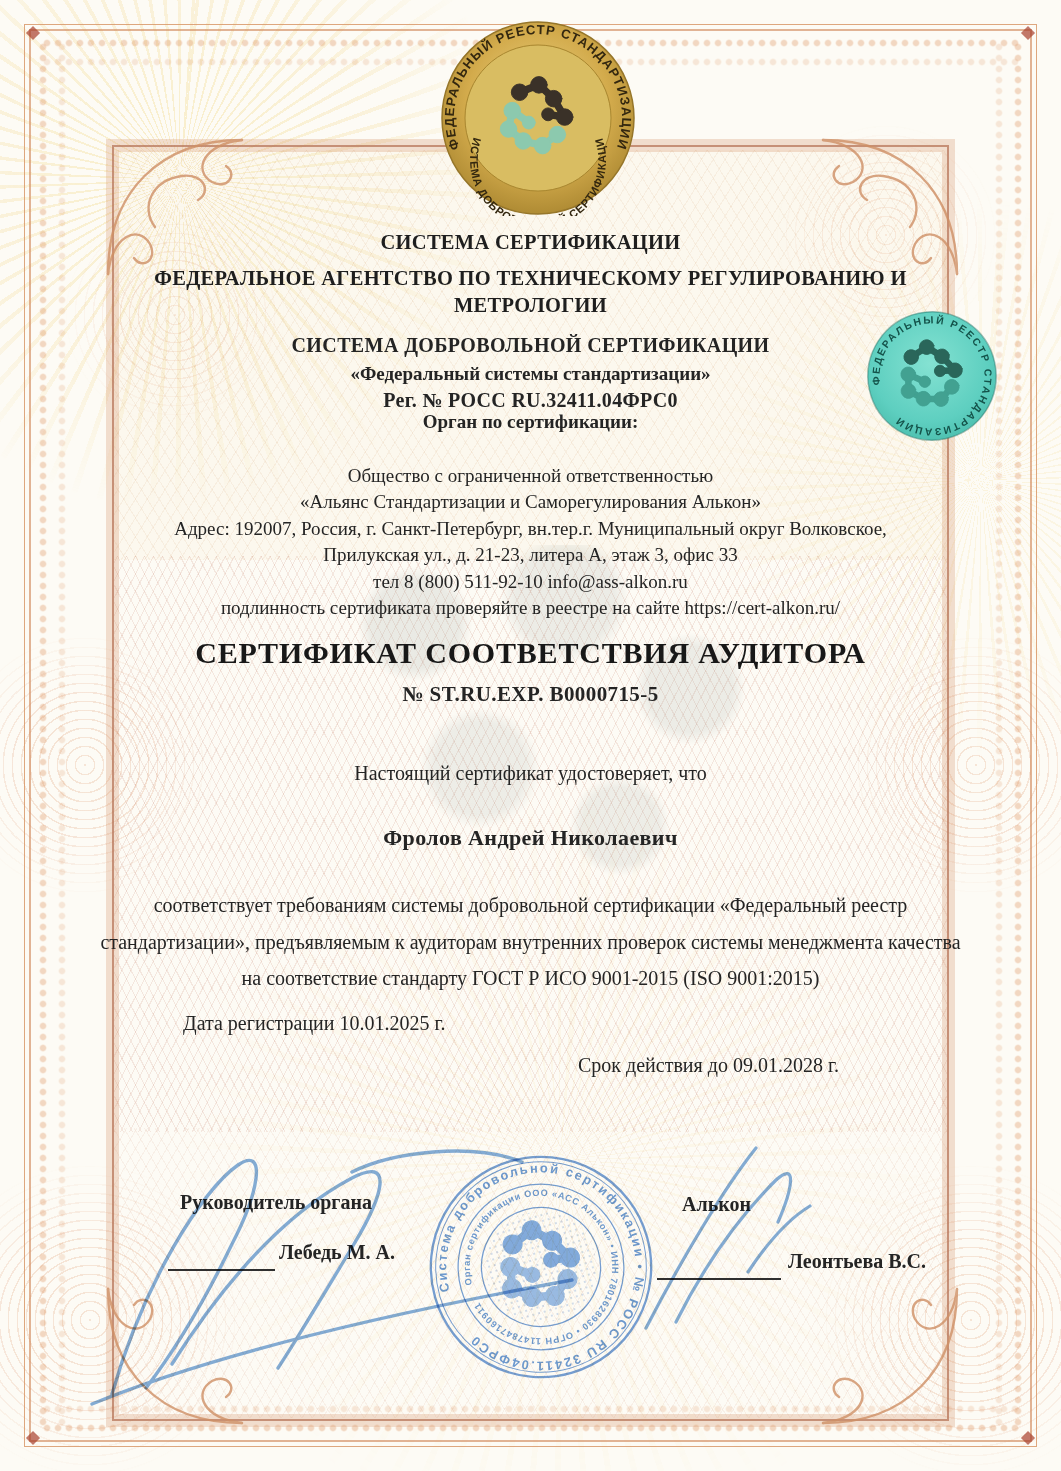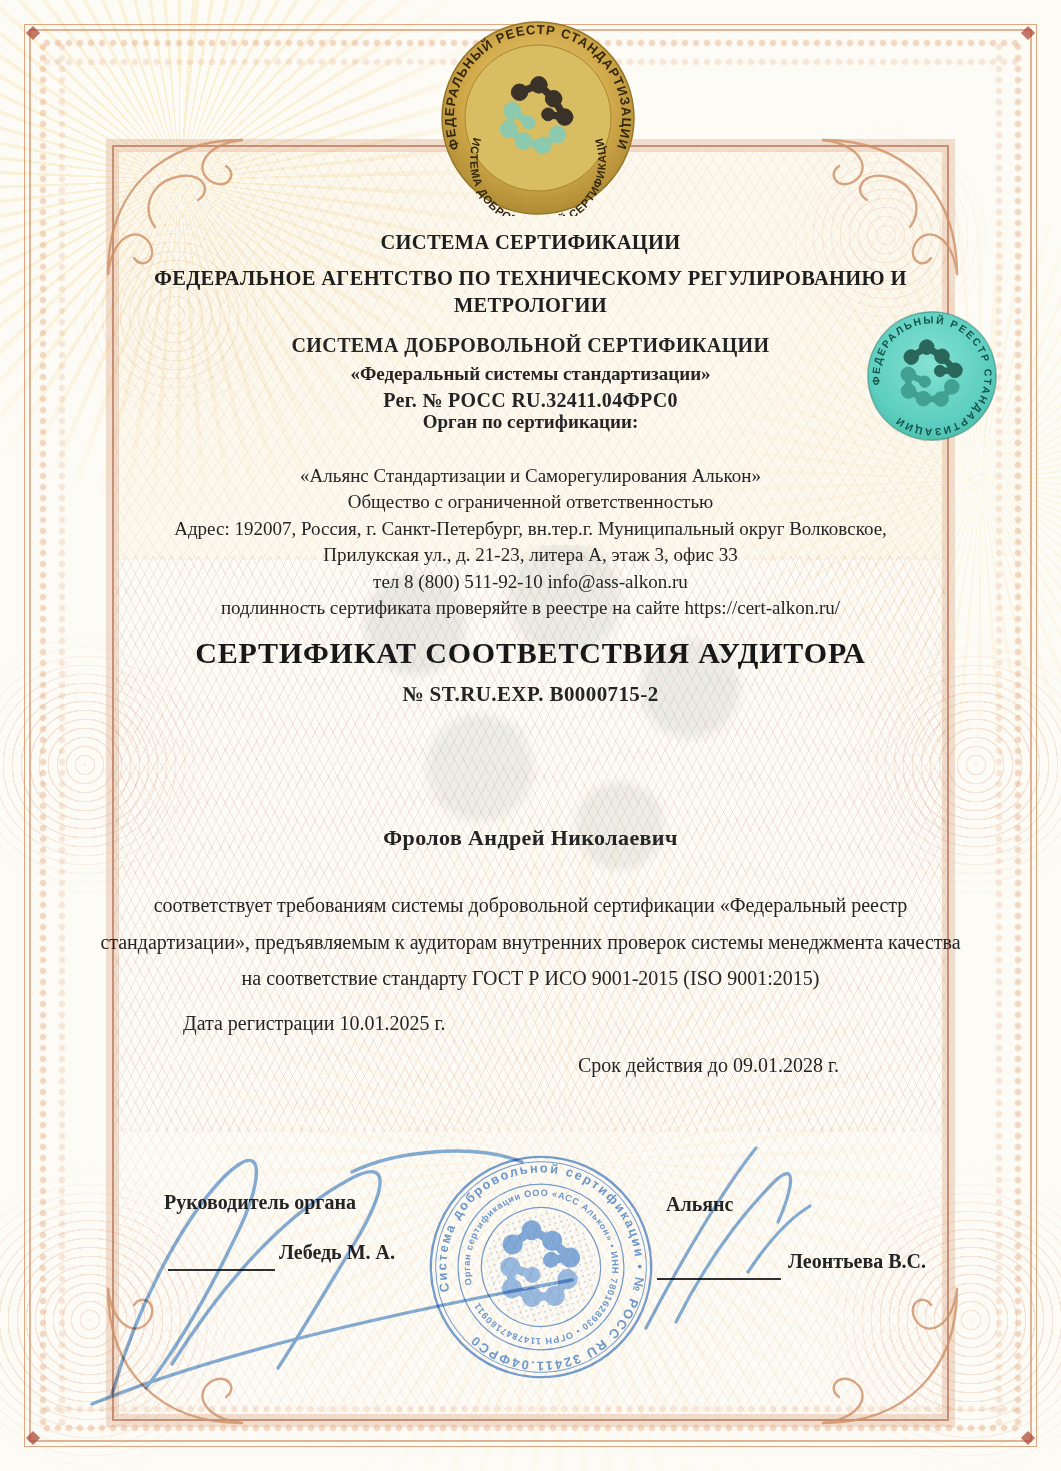--- a/index.html
+++ b/index.html
@@ -71,21 +71,21 @@
   .sys3{top:389px;font-weight:bold;font-size:20px;letter-spacing:.3px;}
   .org-label{top:411px;font-weight:bold;font-size:19px;}
   .org-lines{top:463px;font-size:19px;line-height:26.4px;}
   .cert-title{top:636px;font-weight:bold;font-size:30px;letter-spacing:.8px;color:#181818;}
   .cert-number{top:682px;font-weight:bold;font-size:21px;letter-spacing:.4px;}
   .intro-line{top:762px;font-size:20px;}
   .holder-name{top:825px;font-weight:bold;font-size:22px;letter-spacing:.4px;}
   .body-par{top:887px;left:98px;right:98px;text-align:center;font-size:20px;line-height:36.5px;}
   .date-left{position:absolute;left:183px;top:1012px;font-size:20px;}
   .date-right{position:absolute;left:578px;top:1054px;font-size:20px;}
-  .sig-role{position:absolute;font-weight:bold;font-size:20px;}
+  .sig-role{position:absolute;font-weight:bold;font-size:20px;margin-left:16px;}
   .sig-name{position:absolute;font-weight:bold;font-size:20px;}
   .sig-line{position:absolute;height:2px;background:#2f2f2f;}
   .sig-left-role{left:164px;top:1191px;}
   .sig-left-name{left:279px;top:1241px;}
   .sig-left-line{left:168px;top:1269px;width:107px;}
   .sig-right-role{left:666px;top:1193px;}
   .sig-right-name{left:788px;top:1250px;}
   .sig-right-line{left:657px;top:1278px;width:124px;}
   
   .emblem-top{position:absolute;left:440px;top:20px;width:196px;height:196px;}
@@ -230,41 +230,42 @@
     <div>СИСТЕМА СЕРТИФИКАЦИИ</div>
     <div class="l2">ФЕДЕРАЛЬНОЕ АГЕНТСТВО ПО ТЕХНИЧЕСКОМУ РЕГУЛИРОВАНИЮ И МЕТРОЛОГИИ</div>
   </div>
 
   <div class="tc sys1">СИСТЕМА ДОБРОВОЛЬНОЙ СЕРТИФИКАЦИИ</div>
   <div class="tc sys2">«Федеральный системы стандартизации»</div>
   <div class="tc sys3">Рег. № РОСС RU.32411.04ФРС0</div>
 
   <div class="tc org-label">Орган по сертификации:</div>
   <div class="tc org-lines">
+    <div>Общество с ограниченной ответственностью</div>
     <div>«Альянс Стандартизации и Саморегулирования Алькон»</div>
-    <div>Общество с ограниченной ответственностью</div>
     <div>Адрес: 192007, Россия, г. Санкт-Петербург, вн.тер.г. Муниципальный округ Волковское,</div>
     <div>Прилукская ул., д. 21-23, литера А, этаж 3, офис 33</div>
     <div>тел 8 (800) 511-92-10 info@ass-alkon.ru</div>
     <div>подлинность сертификата проверяйте в реестре на сайте https://cert-alkon.ru/</div>
   </div>
 
   <div class="tc cert-title">СЕРТИФИКАТ СООТВЕТСТВИЯ АУДИТОРА</div>
-  <div class="tc cert-number">№ ST.RU.EXP. B0000715-2</div>
-
+  <div class="tc cert-number">№ ST.RU.EXP. B0000715-5</div>
+
+  <div class="tc intro-line">Настоящий сертификат удостоверяет, что</div>
   <div class="tc holder-name">Фролов Андрей Николаевич</div>
   <div class="tc body-par">соответствует требованиям системы добровольной сертификации «Федеральный реестр стандартизации», предъявляемым к аудиторам внутренних проверок системы менеджмента качества на соответствие стандарту ГОСТ Р ИСО 9001-2015 (ISO 9001:2015)</div>
 
   <div class="date-left">Дата регистрации 10.01.2025 г.</div>
   <div class="date-right">Срок действия до 09.01.2028 г.</div>
 
   <div class="sig-role sig-left-role">Руководитель органа</div>
   <div class="sig-line sig-left-line"></div>
   <div class="sig-name sig-left-name">Лебедь М. А.</div>
-  <div class="sig-role sig-right-role">Альянс</div>
+  <div class="sig-role sig-right-role">Алькон</div>
   <div class="sig-line sig-right-line"></div>
   <div class="sig-name sig-right-name">Леонтьева В.С.</div>
 
   <svg class="blue-stamp" viewBox="0 0 240 240">
     <defs>
       <path id="arcStampOuter" d="M23,120 A97,97 0 1 1 217,120 A97,97 0 1 1 23,120" fill="none"></path>
       <path id="arcStampInner" d="M47,120 A73,73 0 1 1 193,120 A73,73 0 1 1 47,120" fill="none"></path>
       <pattern id="dotsPat" width="6" height="6" patternUnits="userSpaceOnUse">
         <circle cx="3" cy="3" r="1" fill="rgba(104,148,212,.55)"></circle>
       </pattern>

